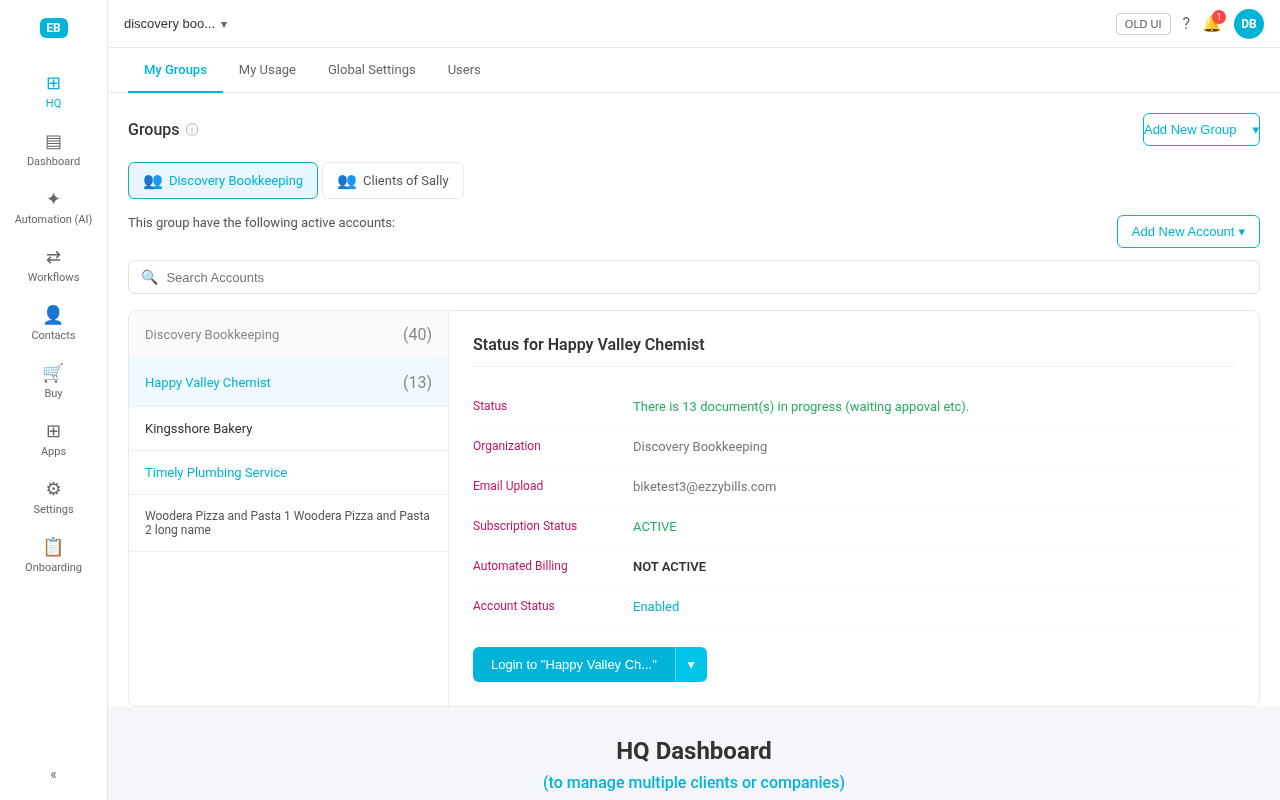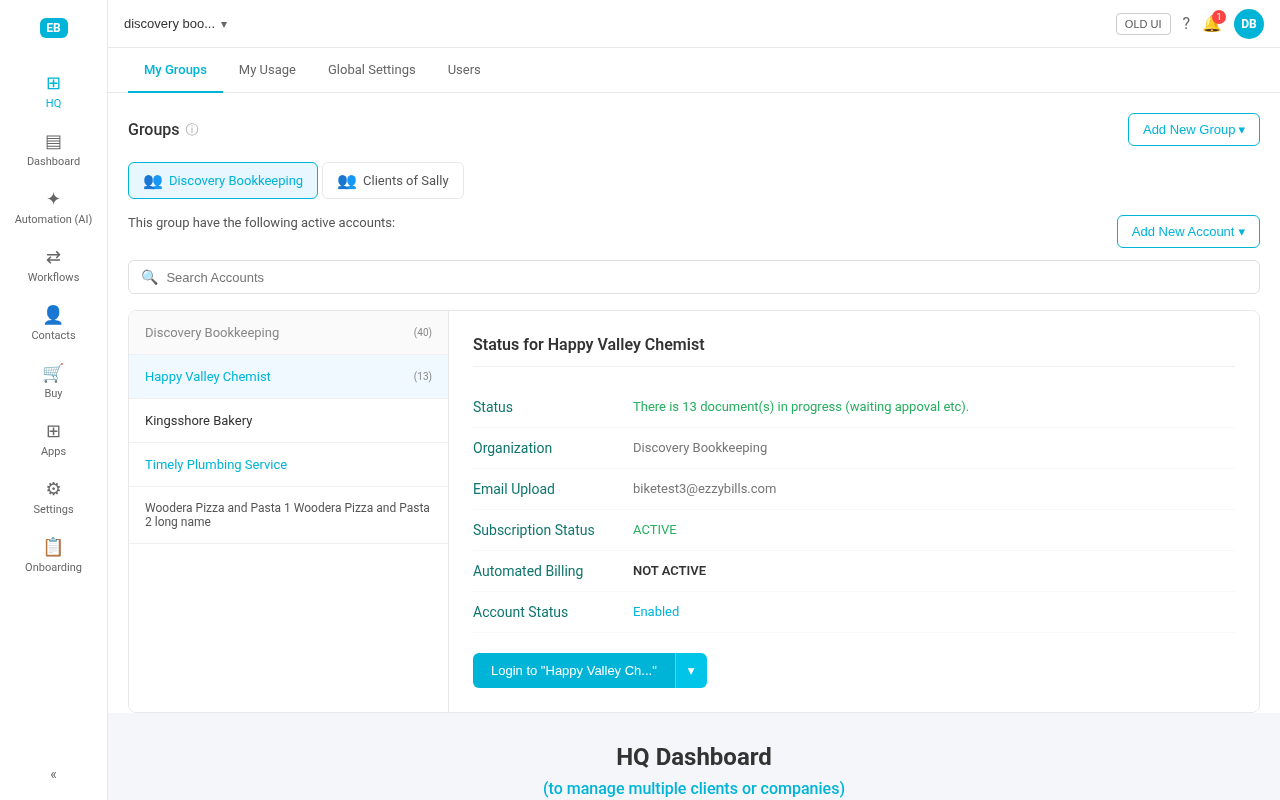--- a/index.html
+++ b/index.html
@@ -35,21 +35,21 @@
 
     
     .tabs { display: flex; border-bottom: 1px solid #e8e8e8; padding: 0 20px; background: #fff; }
     .tab { padding: 14px 16px; cursor: pointer; color: #666; font-size: 13px; border-bottom: 2px solid transparent; margin-bottom: -1px; }
     .tab.active { color: #00b4d8; border-bottom-color: #00b4d8; font-weight: 500; }
 
     
     .groups-header { display: flex; align-items: center; justify-content: space-between; padding: 20px 20px 16px; }
     .groups-title { display: flex; align-items: center; gap: 6px; font-size: 16px; font-weight: 500; color: #333; }
     .info-icon { color: #aaa; font-size: 13px; }
-    .add-group-btn { display: flex; align-items: center; gap: 3px; border: 1px solid #00b4d8; color: #00b4d8; background: #fff; border-radius: 6px; padding: 8px 14px; cursor: pointer; font-size: 13px; }
+    .add-group-btn { display: flex; align-items: center; gap: 16px; border: 1px solid #00b4d8; color: #00b4d8; background: #fff; border-radius: 6px; padding: 8px 0; cursor: pointer; font-size: 13px; }
 
     
     .group-tabs { display: flex; padding: 0 20px; gap: 4px; margin-bottom: 16px; }
     .group-tab { display: flex; align-items: center; gap: 6px; padding: 8px 14px; border: 1px solid #e8e8e8; border-radius: 6px; cursor: pointer; font-size: 13px; color: #555; background: #fff; }
     .group-tab.active { background: #e8f6ff; border-color: #00b4d8; color: #00b4d8; }
     .group-tab .group-icon { font-size: 16px; }
 
     
     .accounts-section { padding: 0 20px; }
     .accounts-header { display: flex; align-items: flex-start; justify-content: space-between; margin-bottom: 12px; }
@@ -65,27 +65,27 @@
     .main-panel { display: flex; gap: 0; border: 1px solid #e8e8e8; border-radius: 8px; overflow: hidden; }
 
     
     .account-list { width: 320px; flex-shrink: 0; border-right: 1px solid #e8e8e8; background: #fff; }
     .account-list-item { padding: 14px 16px; border-bottom: 1px solid #f0f0f0; cursor: pointer; display: flex; justify-content: space-between; align-items: center; }
     .account-list-item.active { background: #f0f9ff; }
     .account-list-item.parent { color: #666; font-size: 13px; background: #fafafa; }
     .account-name { font-size: 13px; color: #333; }
     .account-name.link { color: #00b4d8; }
     .account-name.muted { color: #888; font-size: 13px; }
-    .account-count { color: #888; font-size: 10px; }
+    .account-count { color: #888; font-size: 16px; }
 
     
     .account-detail { flex: 1; padding: 24px; background: #fff; }
     .account-detail h2 { font-size: 16px; font-weight: 600; color: #333; margin-bottom: 20px; padding-bottom: 12px; border-bottom: 1px solid #f0f0f0; }
     .detail-row { display: flex; padding: 12px 0; border-bottom: 1px solid #f8f8f8; }
-    .detail-label { width: 160px; color: #0f766e; font-size: 14px; flex-shrink: 0; }
+    .detail-label { width: 160px; color: #be185d; font-size: 12px; flex-shrink: 0; }
     .detail-value { color: #333; font-size: 13px; }
     .detail-value.green { color: #27ae60; }
     .detail-value.muted { color: #777; }
     .detail-value.bold { font-weight: 600; color: #333; }
     .detail-value.blue { color: #00b4d8; }
 
     
     .login-btn-wrap { display: flex; margin-top: 20px; }
     .login-btn { background: #00b4d8; color: white; border: none; border-radius: 6px 0 0 6px; padding: 10px 18px; cursor: pointer; font-size: 13px; font-weight: 500; }
     .login-btn-chevron { background: #00c4e8; color: white; border: none; border-radius: 0 6px 6px 0; padding: 10px 12px; cursor: pointer; border-left: 1px solid rgba(255,255,255,0.3); }

